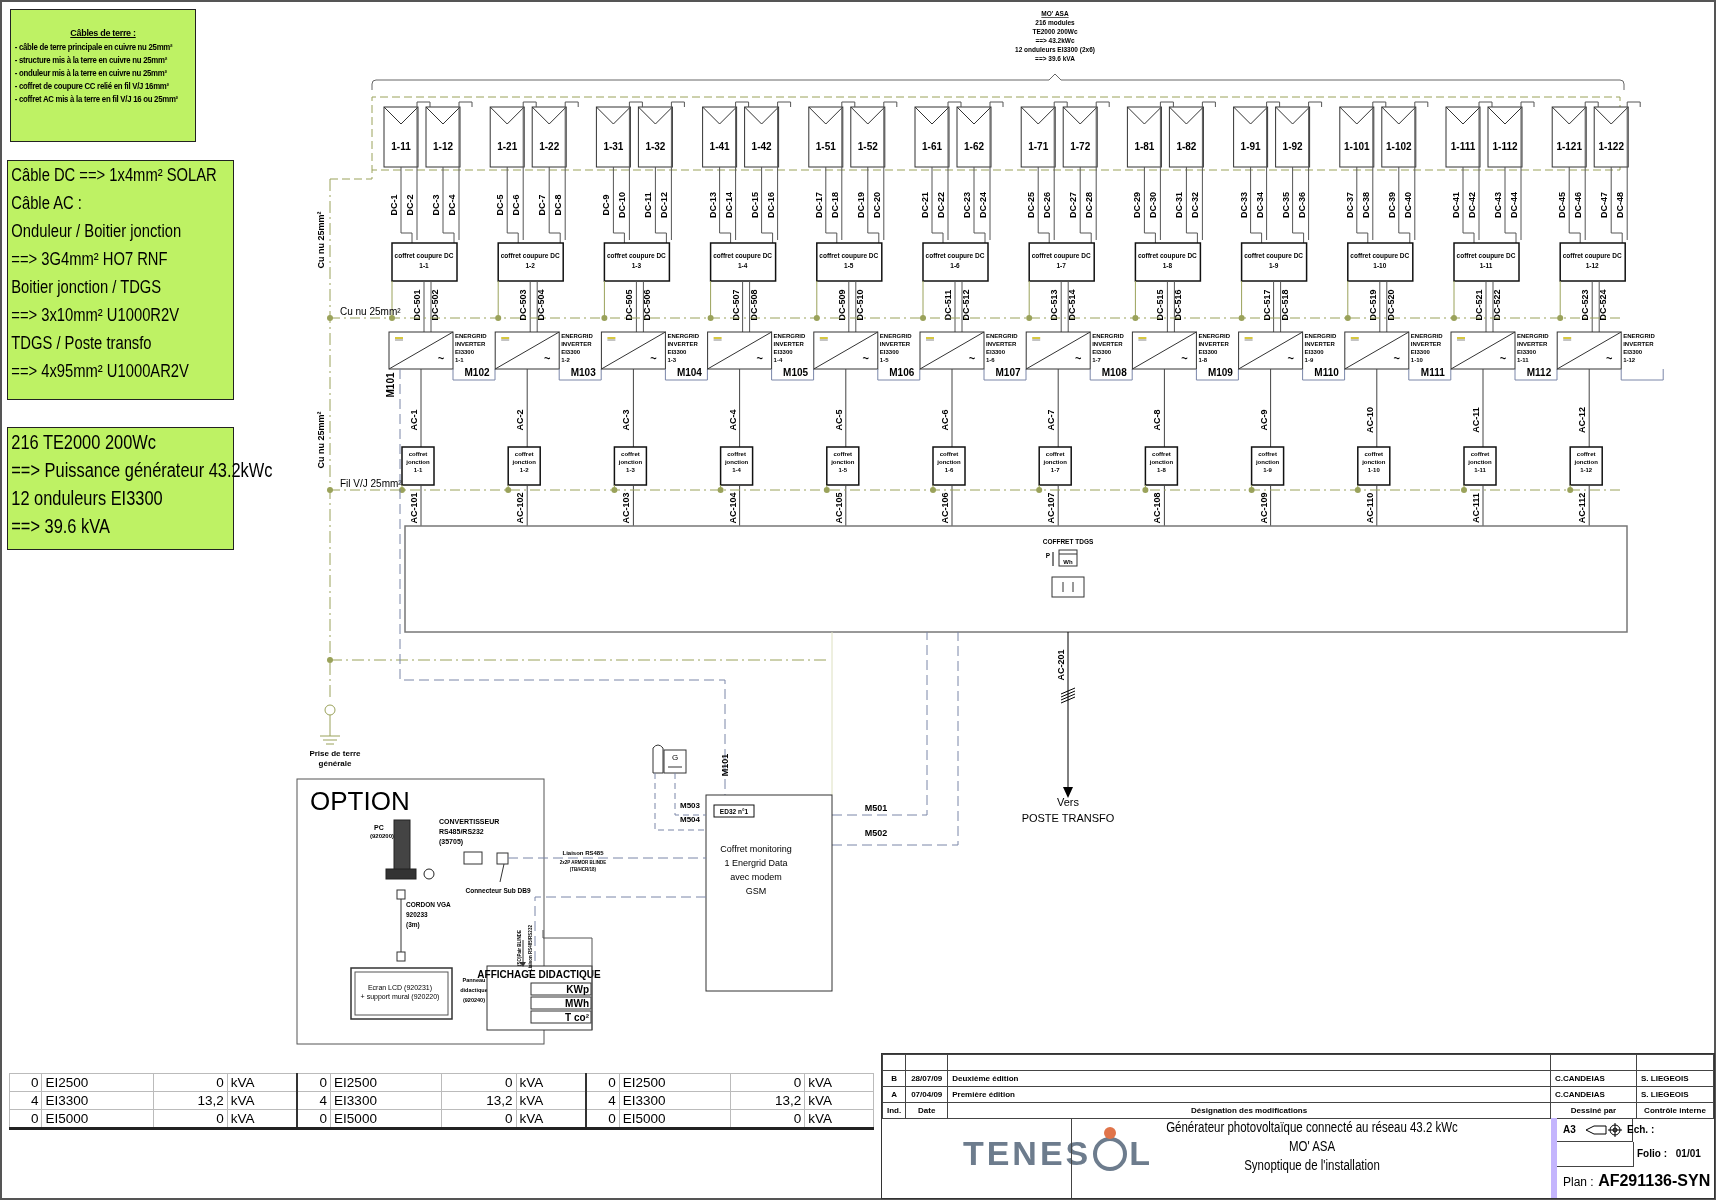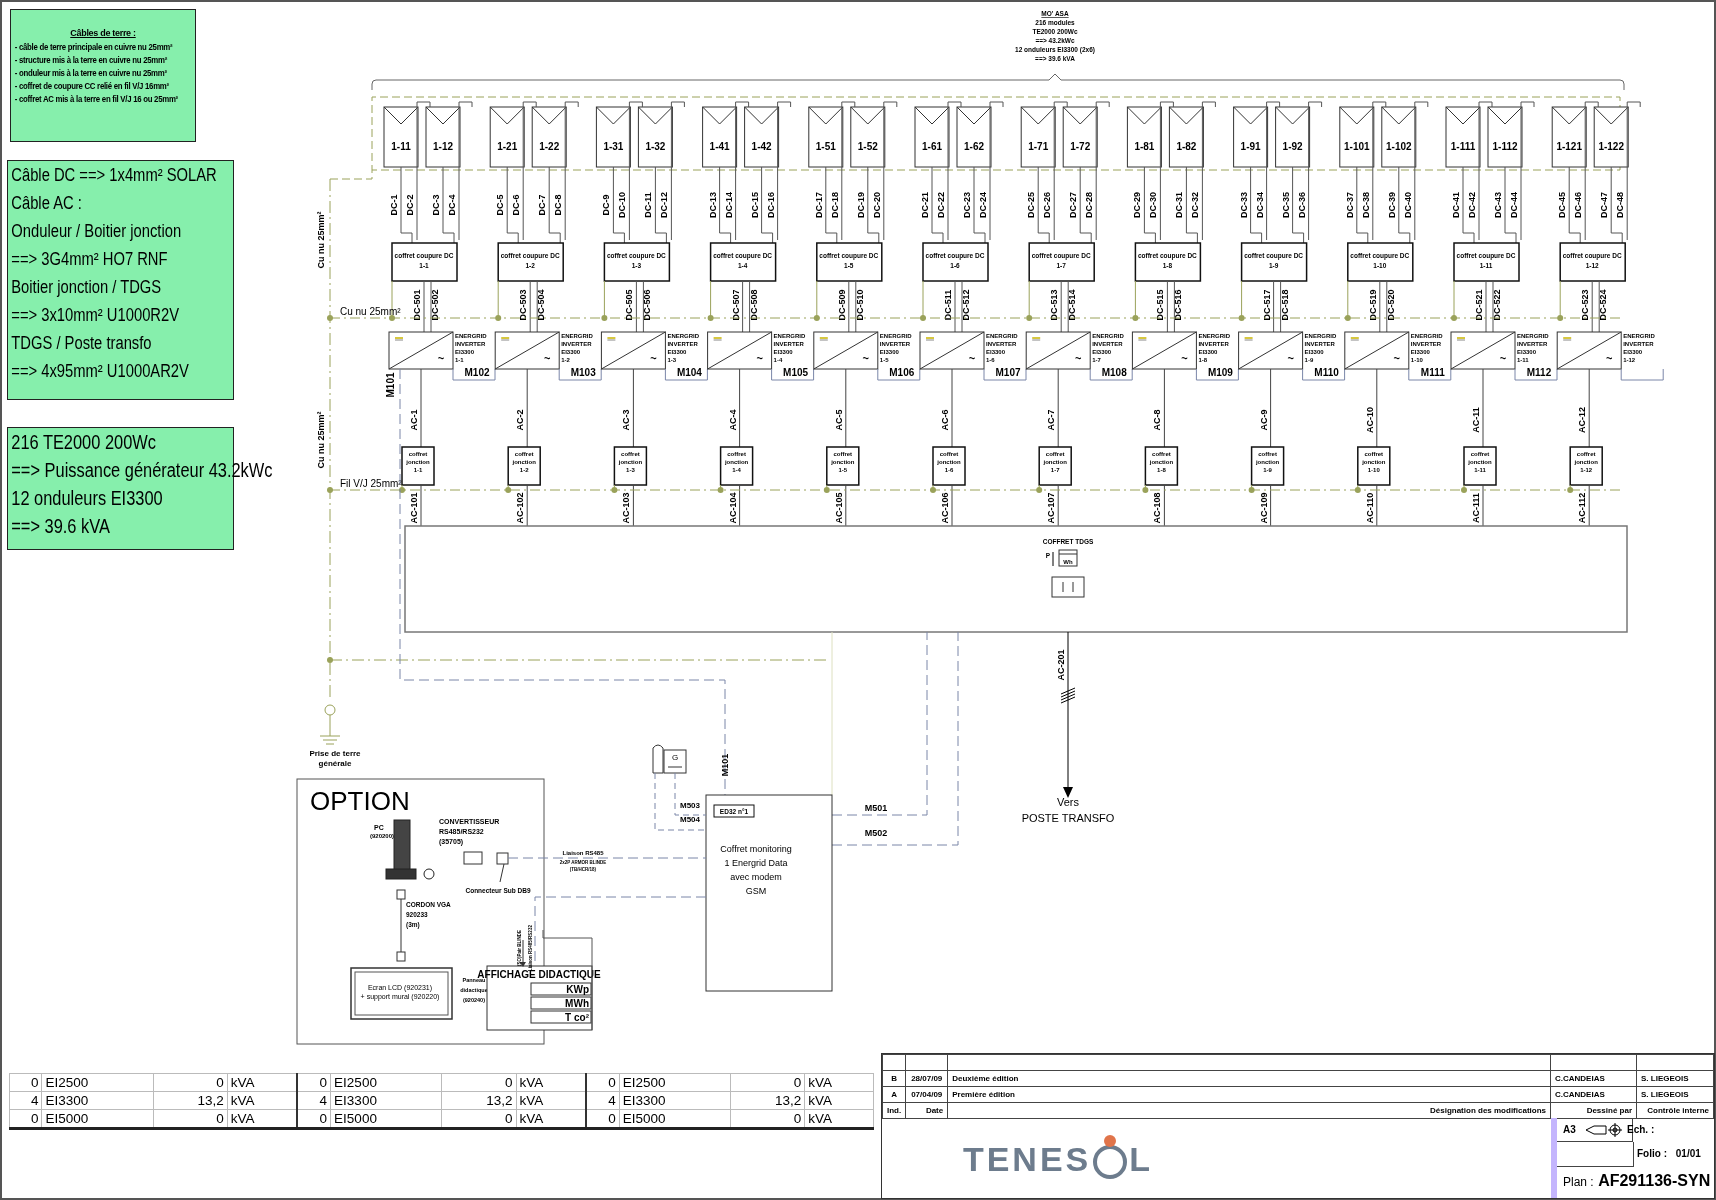--- a/index.html
+++ b/index.html
@@ -1,35 +1,35 @@
 <!DOCTYPE html>
 <html><head>
 <meta charset="utf-8">
 <style>
   html,body{margin:0;padding:0;background:#fff;}
   body{width:1716px;height:1200px;position:relative;overflow:hidden;font-family:"Liberation Sans",sans-serif;color:#000;}
   #frame{position:absolute;left:0;top:0;width:1712px;height:1196px;border:2px solid #555;}
-  .box{position:absolute;border:1.5px solid #222;background:#86efac;}
+  .box{position:absolute;border:1.5px solid #222;background:#bef264;}
   #earth-box{left:10px;top:9px;width:184px;height:131px;font-size:8.5px;font-weight:bold;letter-spacing:-0.3px;}
   #earth-box .t{text-align:center;text-decoration:underline;margin-top:18px;margin-bottom:3px;font-size:9px;}
   #earth-box .l{padding-left:4px;line-height:13px;transform:scaleX(0.92);transform-origin:left;white-space:nowrap;}
   #cable-box{left:7px;top:160px;width:225px;height:238px;font-size:18px;}
   #cable-box div,#power-box div{padding-left:4px;line-height:28px;white-space:nowrap;transform:scaleX(0.82);transform-origin:left;}
   #power-box{left:7px;top:427px;width:225px;height:121px;font-size:20px;}
   #svgwrap{position:absolute;left:0;top:0;}
   svg text{font-family:"Liberation Sans",sans-serif;}
   #phase-table{position:absolute;left:9px;top:1073px;width:865px;border-collapse:collapse;font-size:13.5px;border:1.5px solid #222;border-bottom:3px solid #222;}
   #phase-table td{border:1px solid #bbb;height:17px;padding:0 3px;white-space:nowrap;}
   #phase-table td.n{text-align:right;}
   #phase-table tr.ph td{font-weight:bold;border-top:2px solid #333;}
   #phase-table td.sep{border-left:2px solid #333;}
   #cartouche{position:absolute;left:881px;top:1053px;width:832px;height:144px;border:1.5px solid #333;}
   #rev-table{position:absolute;left:0;top:0;width:832px;border-collapse:collapse;font-size:8px;font-weight:bold;}
   #rev-table td{border:1px solid #444;height:15px;padding:0 4px;white-space:nowrap;}
-  .logo{position:absolute;left:6px;top:80px;width:340px;height:50px;font-size:34px;font-weight:bold;letter-spacing:3px;color:#6d7c8d;display:flex;align-items:center;justify-content:center;}
+  .logo{position:absolute;left:6px;top:80px;width:340px;height:50px;font-size:34px;font-weight:bold;letter-spacing:3px;color:#6d7c8d;display:flex;justify-content:center;}
   .logo .o{display:inline-block;width:26px;height:26px;border-radius:50%;border:4px solid #6d7c8d;position:relative;top:3px;margin:0 2px;}
   .logo .sun{position:absolute;width:12px;height:12px;border-radius:50%;background:#e0744a;left:7px;top:-14px;}
   .title-cell{position:absolute;left:189px;top:64px;width:480px;height:80px;border-left:1px solid #444;font-size:14px;text-align:center;}
   .title-cell div{line-height:19px;transform:scaleX(0.82);}
   .right-cells{position:absolute;left:669px;top:64px;width:163px;height:80px;border-left:6px solid #c4b5fd;font-size:10px;font-weight:bold;}
 </style>
 </head>
 <body>
 
 <div id="frame"></div>
@@ -823,35 +823,40 @@
       <td>C.CANDEIAS</td>
       <td>S. LIEGEOIS</td>
     </tr>
     <tr>
       <td style="text-align:center">A</td>
       <td style="text-align:center">07/04/09</td>
       <td>Première édition</td>
       <td>C.CANDEIAS</td>
       <td>S. LIEGEOIS</td>
     </tr>
-    <tr style="text-align:right">
+    <tr style="text-align:center">
       <td>Ind.</td>
       <td>Date</td>
       <td>Désignation des modifications</td>
       <td>Dessiné par</td>
       <td>Contrôle interne</td>
     </tr>
   </tbody>
     </table>
   <div class="logo">
     <span style="color:#6d7c8d">TENES</span>
       <span class="o">
         <span class="sun"></span>
       </span>
       <span style="color:#6d7c8d">L</span>
+  </div>
+  <div class="title-cell">
+    <div>Générateur photovoltaïque connecté au réseau 43.2 kWc</div>
+    <div>MO' ASA</div>
+    <div>Synoptique de l'installation</div>
   </div>
   <div class="right-cells">
     <div style="position:absolute;left:0;top:0;width:76px;height:24px;border-bottom:1px solid #444;border-right:1px solid #444;display:flex;align-items:center;padding-left:6px;box-sizing:border-box;">
       <span>A3</span>
       <svg width="40" height="14" style="margin-left:8px">
           <path d="M2 7 L10 3 L22 3 L22 11 L10 11 Z" fill="none" stroke="#000"></path>
           <circle cx="31" cy="7" r="5" fill="none" stroke="#000"></circle>
           <circle cx="31" cy="7" r="2" fill="none" stroke="#000"></circle>
           <line x1="24" y1="7" x2="38" y2="7" stroke="#000"></line>
           <line x1="31" y1="0" x2="31" y2="14" stroke="#000"></line>

